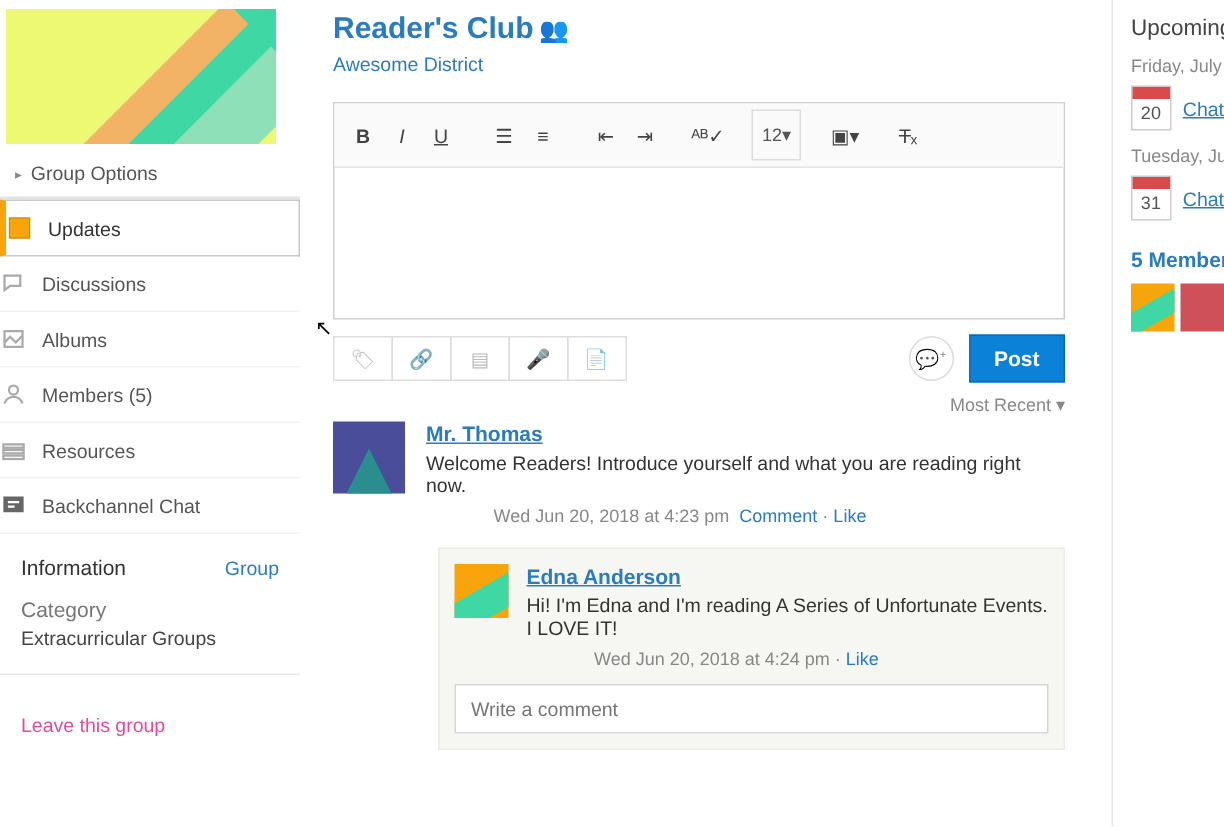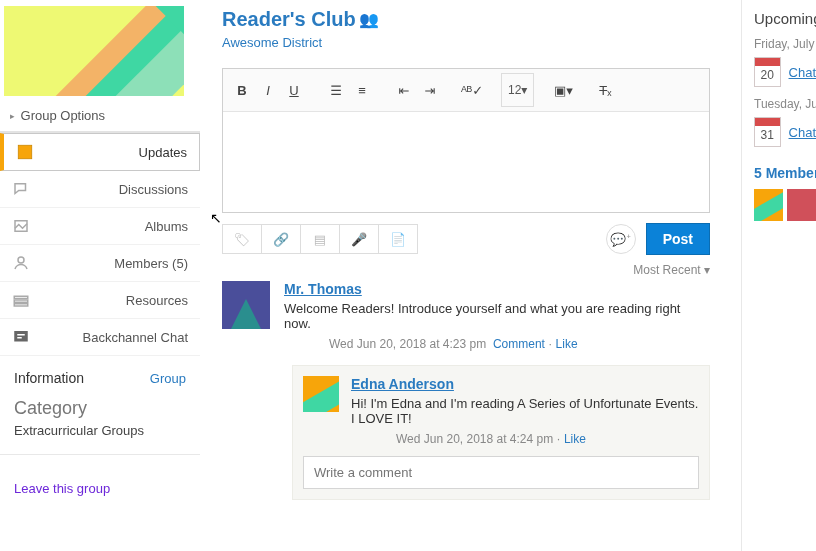--- a/index.html
+++ b/index.html
@@ -6,30 +6,30 @@
   body { font-family: "Helvetica Neue", Arial, sans-serif; font-size: 13px; color: #333; background: #fff; width: 816px; height: 551px; overflow: hidden; position: relative; }
   .layout { display: flex; height: 551px; }
   .sidebar { width: 200px; flex-shrink: 0; }
   .banner { width: 180px; height: 90px; margin: 6px 4px 6px 4px; background: #eef973; position: relative; overflow: hidden; }
   .zig { position: absolute; width: 400px; height: 40px; background: #f3b367; transform: rotate(-45deg); }
   .zig2 { background: #3fd7a3; }
   .zig3 { background: #8de0b8; }
   .group-options { display: flex; align-items: center; gap: 6px; padding: 6px 10px 8px 10px; color: #555; font-size: 13px; cursor: pointer; border-bottom: 1px solid #e3e3e3; }
   .group-options .tri { font-size: 9px; color:#888; }
   .nav { list-style: none; border-top:1px solid #e3e3e3;}
-  .nav li { display: flex; align-items: center; gap: 10px; padding: 9px 12px; color:#555; cursor:pointer; border-bottom:1px solid #f1f1f1;justify-content:space-between;}
+  .nav li { display: flex; align-items: center; gap: 10px; padding: 9px 0; color:#555; cursor:pointer; border-bottom:1px solid #f1f1f1;}
   .nav li.active { background: #fff; border:1px solid #c8c8c8; border-left:4px solid #f7a50a; color:#333; font-weight:500;}
   .nav .ico { width:18px; height:18px; display:inline-flex; align-items:center; justify-content:center; color:#999; }
   .nav .ico svg { width:18px; height:18px; }
   .info-block { padding: 14px 14px 0 14px;}
   .info-head { display:flex; justify-content:space-between; align-items:center; font-size:14px; color:#333; margin-bottom:12px;}
   .info-head a { color:#2a7bc0; text-decoration:none; font-size:13px;}
-  .cat-label { color:#777; font-size:18px; margin-bottom:4px;}
+  .cat-label { color:#777; font-size:14px; margin-bottom:4px;}
   .cat-val { color:#444; font-size:13px;}
-  .leave { display:block; padding:18px 14px; color:#6d28d9; font-size:13px; text-decoration:none;}
+  .leave { display:block; padding:18px 14px; color:#ec4899; font-size:13px; text-decoration:none;}
   .main { flex:1; padding:0 20px 0 22px; position:relative;}
   .tcol { position:absolute; top:0; bottom:0; right:0; width:75px; border-left:1px solid #e8e8e8; padding:10px 0 0 12px; overflow:hidden;}
   .title { font-size:20px; color:#2a7bc0; font-weight:600; display:flex; align-items:center; gap:4px; margin-top:8px;}
   .title .people-icon { font-size:16px;}
   .subtitle { font-size:13px; color:#2a7bc0; text-decoration:none; display:inline-block; margin-top:4px;}
   .editor-box { margin-top:18px; border:1px solid #cfcfcf; background:#fff;}
   .toolbar { display:flex; align-items:center; gap:0; padding:4px 6px; border-bottom:1px solid #e4e4e4; background:#fafafa;}
   .tbtn { width:26px; height:24px; display:inline-flex; align-items:center; justify-content:center; color:#444; font-size:13px; cursor:pointer;}
   .tsep { width:16px;}
   .tbtn.sel { border:1px solid #ddd; padding:16px 6px; width:auto; font-size:12px; color:#555;}

